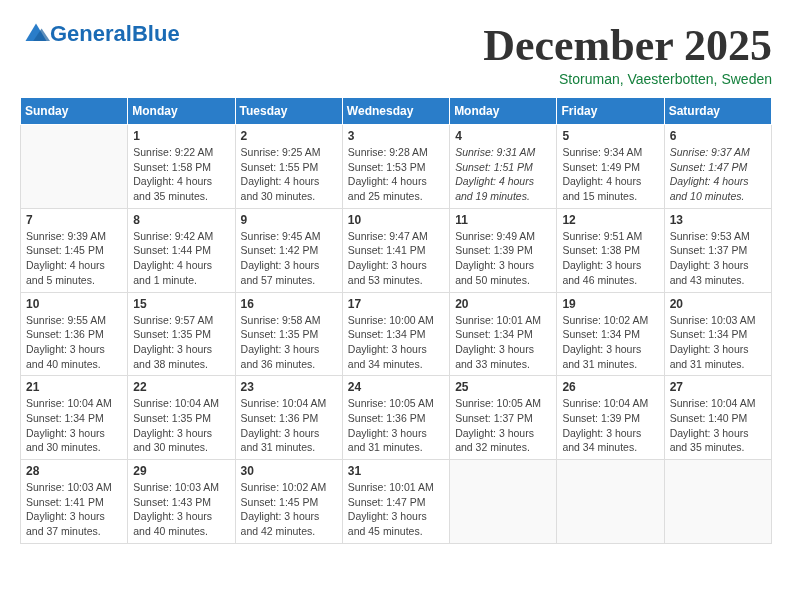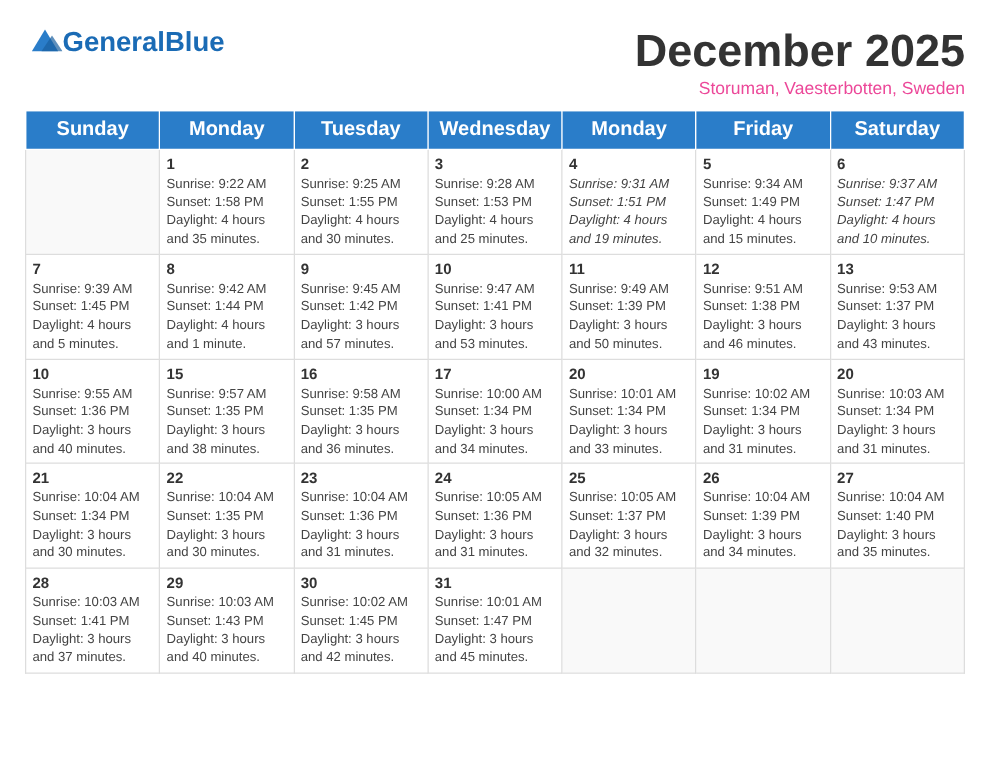--- a/index.html
+++ b/index.html
@@ -30,39 +30,40 @@
     }
     .logo-icon {
       width: 28px;
       height: 28px;
       margin-left: 2px;
     }
     .title-area {
       text-align: right;
     }
     .month-title {
-      font-size: 36px;
+      font-size: 44px;
       font-weight: bold;
       color: #333;
+      font-family: Liberation Serif, serif;
     }
     .subtitle {
       font-size: 14px;
-      color: #ec4899;
+      color: #15803d;
     }
     .calendar {
       width: 100%;
       border-collapse: collapse;
       font-size: 11px;
     }
     .calendar th {
       background-color: #2a7dc9;
       color: white;
       padding: 6px 4px;
-      text-align: center;
-      font-size: 16px;
+      text-align: left;
+      font-size: 12px;
       font-weight: bold;
       border: 1px solid #fff;
     }
     .calendar td {
       border: 1px solid #ddd;
       padding: 4px 5px;
       vertical-align: top;
       width: calc(100% / 7);
       height: 80px;
       color: #333;

